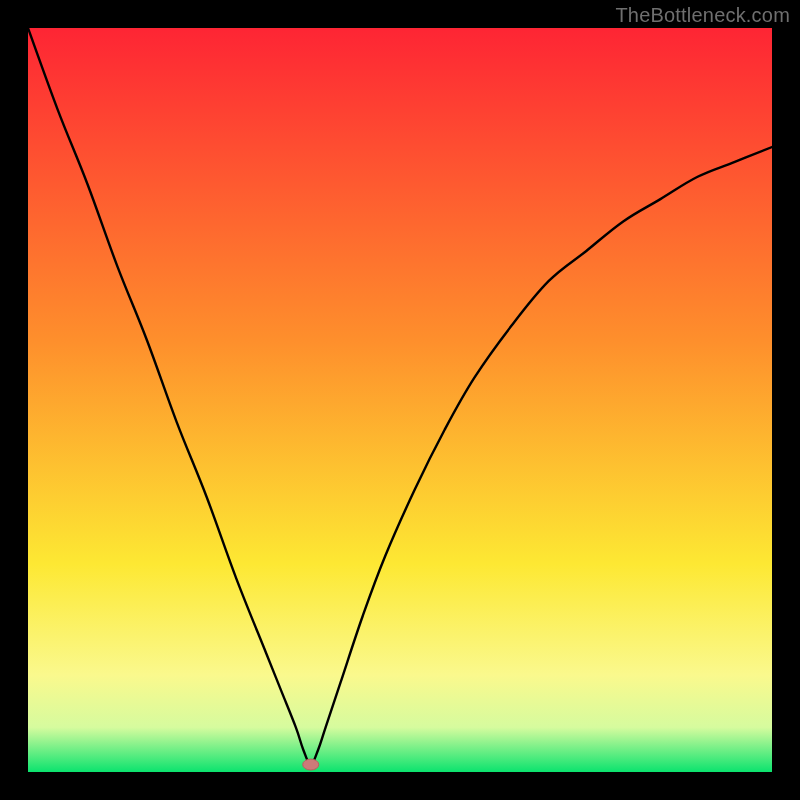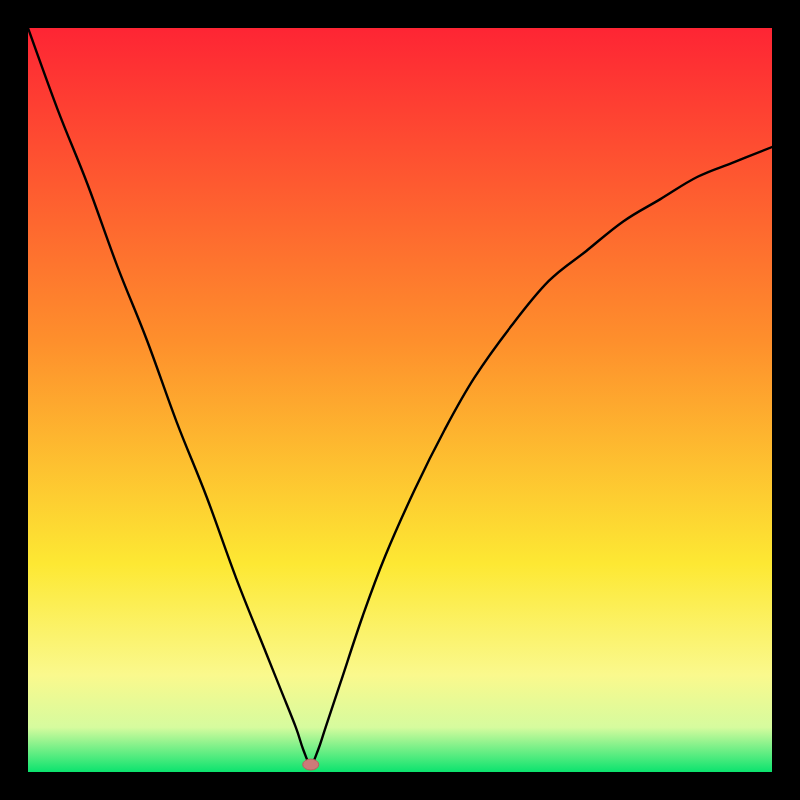--- a/index.html
+++ b/index.html
@@ -34,20 +34,21 @@
     color: #6f6f6f;
     font-size: 20px;
     font-weight: 400;
     letter-spacing: 0.2px;
   }
 </style>
 </head>
 <body>
 
 <div class="frame">
+  <div class="attribution">TheBottleneck.com</div>
   <div class="plot-area">
     <svg id="chart-svg" width="744" height="744" viewBox="0 0 744 744">
       <defs>
         <linearGradient id="bg-grad" x1="0" y1="0" x2="0" y2="1">
           <stop id="g0" offset="0%" stop-color="#fe2534"></stop>
           <stop id="g1" offset="42%" stop-color="#fe8f2c"></stop>
           <stop id="g2" offset="72%" stop-color="#fde833"></stop>
           <stop id="g3" offset="87%" stop-color="#faf98d"></stop>
           <stop id="g4" offset="94%" stop-color="#d6fb9e"></stop>
           <stop id="g5" offset="100%" stop-color="#0be36e"></stop>

